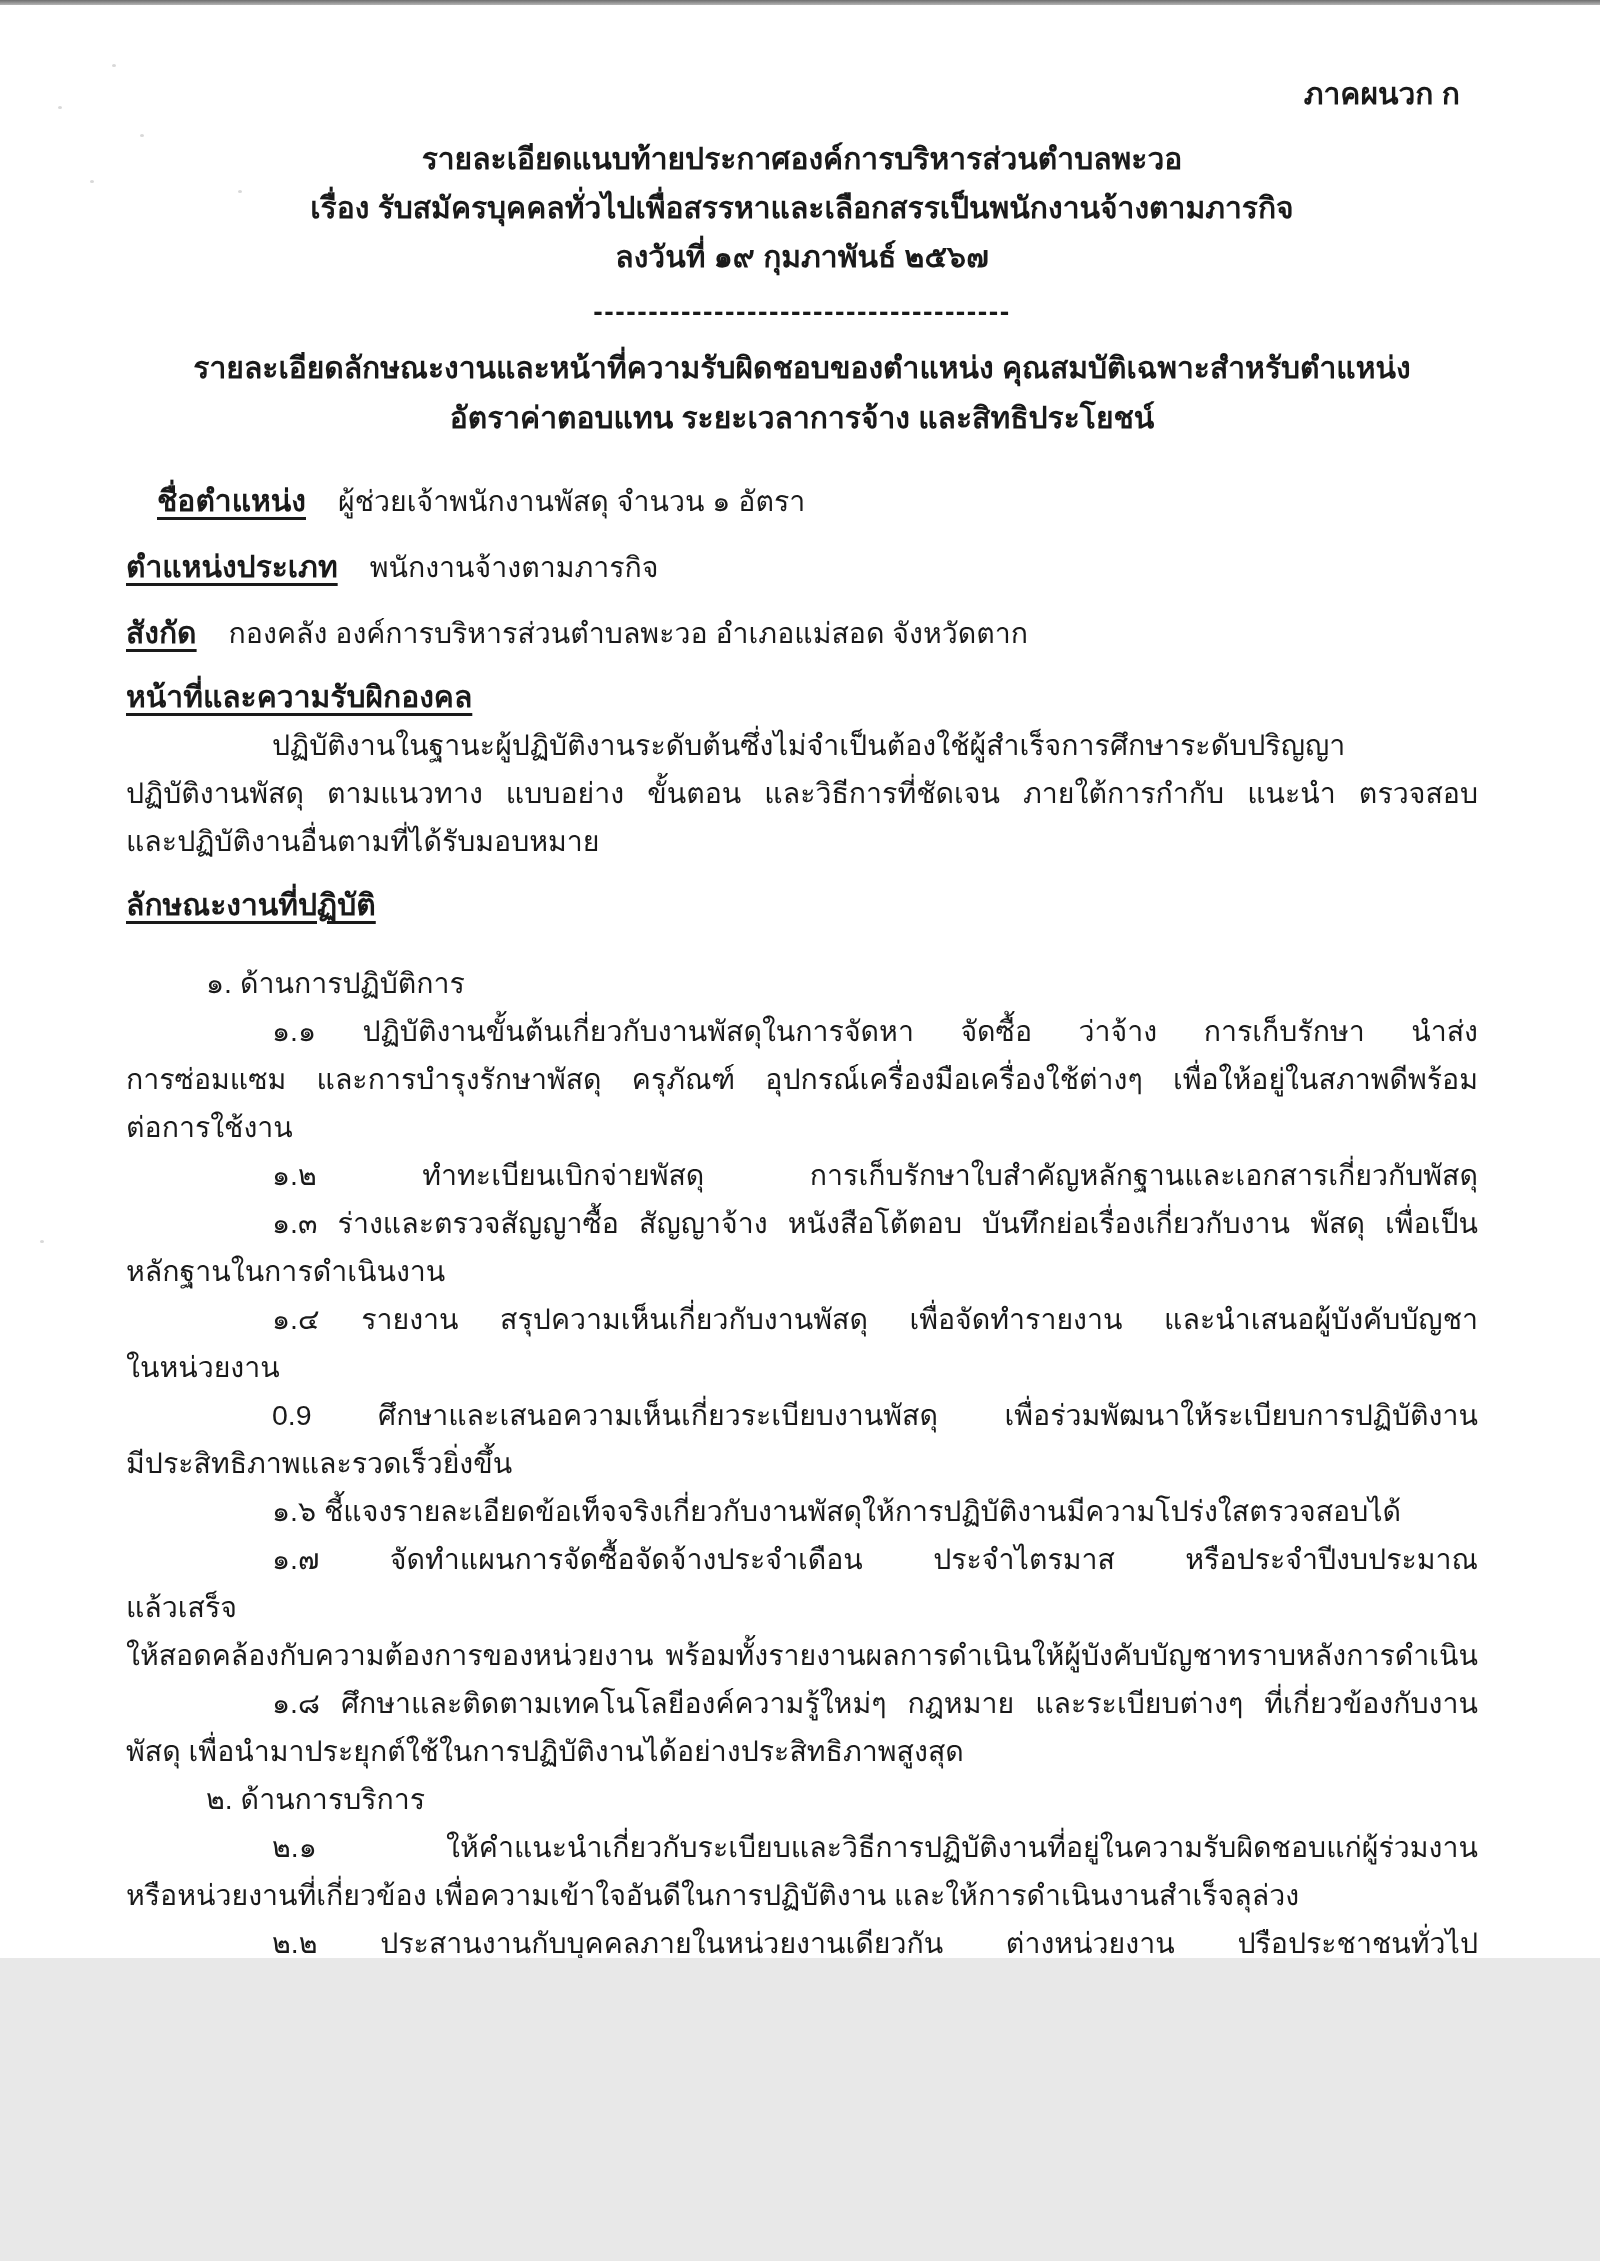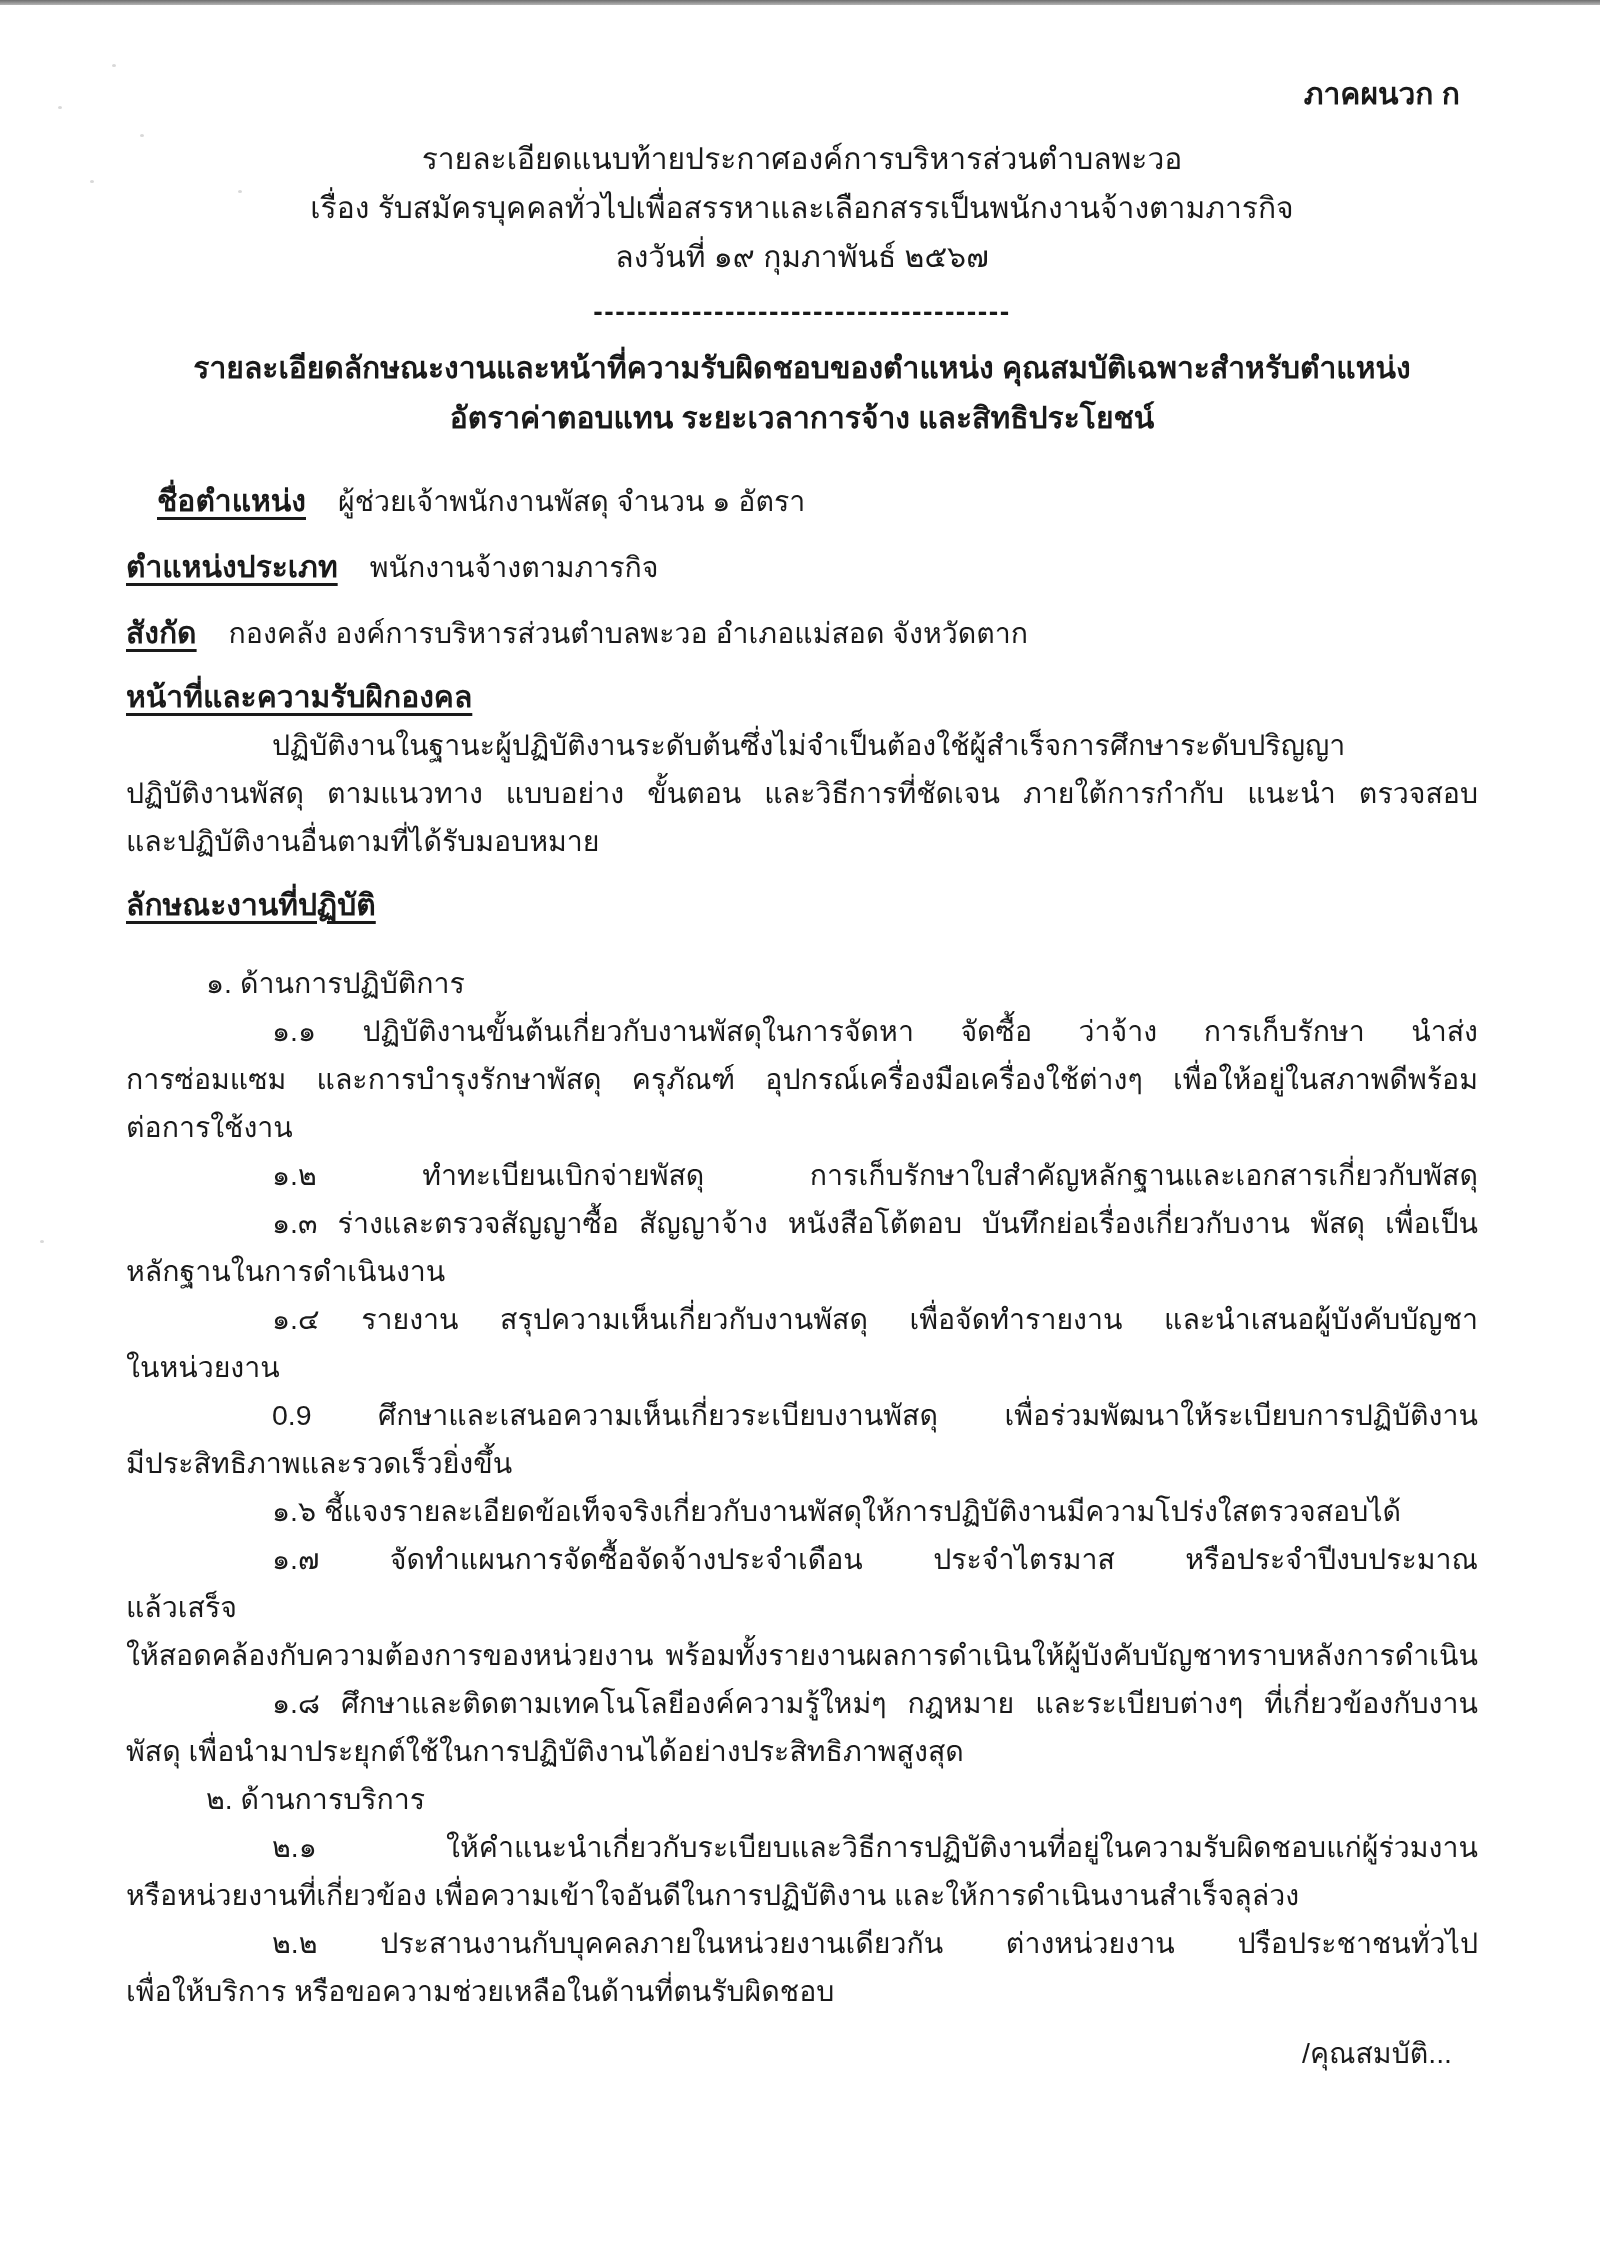--- a/index.html
+++ b/index.html
@@ -8,21 +8,21 @@
     --edge-color:#6e6e6e;
   }
   html,body{margin:0;padding:0;}
   body{
     background:#e8e8e8;
     font-family:"Liberation Sans", sans-serif;
   }
   .scan-page{
     position:relative;
     width:1600px;
-    height:2261px;
+    height:1958px;
     background:var(--page-bg);
     color:var(--text-color);
     overflow:hidden;
   }
   .scan-edge{
     position:absolute;top:0;left:0;right:0;height:5px;
     background:linear-gradient(to bottom, var(--edge-color), #b5b5b5);
   }
   .speck{
     position:absolute;width:4px;height:3px;border-radius:50%;
@@ -39,21 +39,21 @@
   }
   .corner{
     text-align:right;
     font-weight:700;
     padding-right:18px;
     margin-bottom:16px;
     font-size:30px;
   }
   .title{
     text-align:center;
-    font-weight:400;
+    font-weight:700;
     line-height:49px;
     font-size:30px;
   }
   .dashes{
     text-align:center;
     font-weight:700;
     line-height:40px;
     margin:10px 0 8px 0;
     letter-spacing:1.5px;
   }

